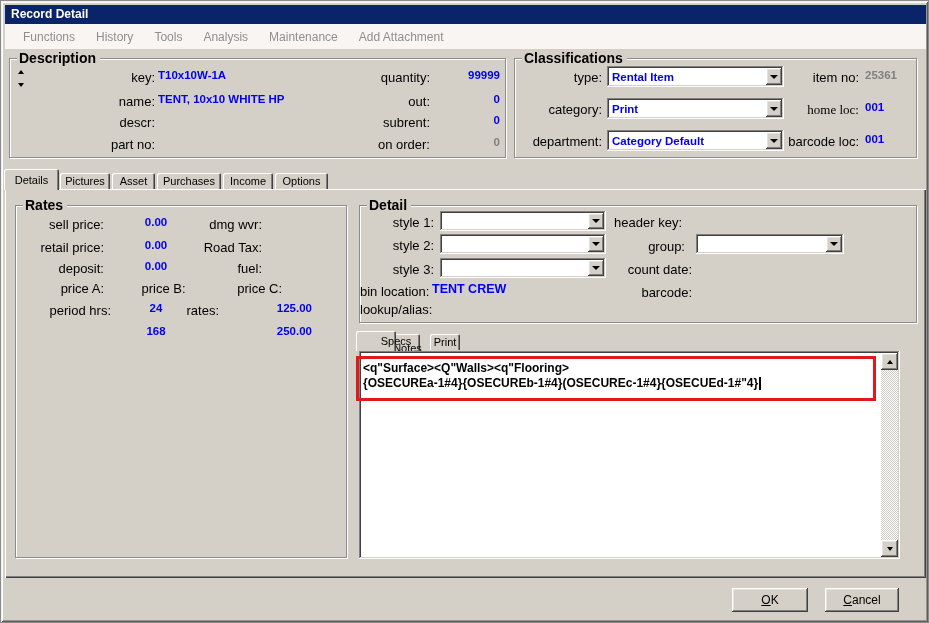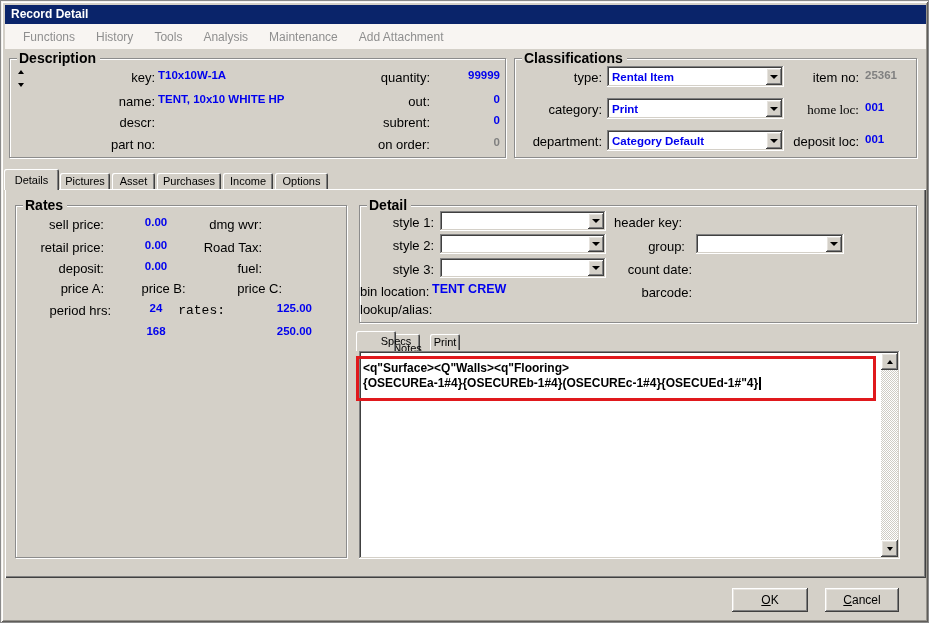--- a/index.html
+++ b/index.html
@@ -124,21 +124,21 @@
     </div>
     <div class="lbl r" style="left:242px;top:43px;width:102px;font-family:Liberation Serif, serif;">home loc:</div>
     <div class="val" style="left:350px;top:42px;">001</div>
     <div class="lbl r" style="left:0px;top:75px;width:87px;">department:</div>
     <div class="combo sunken" style="left:92px;top:71px;width:177px;height:21px;">
       <span class="txt">Category Default</span>
       <span class="combo-btn raised">
           <span class="arr-dn"></span>
         </span>
     </div>
-    <div class="lbl r" style="left:242px;top:75px;width:102px;">deposit loc:</div>
+    <div class="lbl r" style="left:242px;top:75px;width:102px;">barcode loc:</div>
     <div class="val" style="left:350px;top:74px;">001</div>
   </div>
 
   <div class="tab" style="left:3px;top:168px;width:55px;height:21px;z-index:4;font-weight:400;">Details</div>
   <div class="tab" style="left:59px;top:172px;width:50px;height:16px;">Pictures</div>
   <div class="tab" style="left:111px;top:172px;width:43px;height:16px;">Asset</div>
   <div class="tab" style="left:156px;top:172px;width:64px;height:16px;">Purchases</div>
   <div class="tab" style="left:222px;top:172px;width:50px;height:16px;">Income</div>
   <div class="tab" style="left:274px;top:172px;width:53px;height:16px;">Options</div>
 
@@ -153,21 +153,21 @@
     <div class="val c" style="left:110px;top:33px;width:60px;">0.00</div>
     <div class="lbl r" style="left:166px;top:34px;width:80px;">Road Tax:</div>
     <div class="lbl r" style="left:0px;top:55px;width:88px;">deposit:</div>
     <div class="val c" style="left:110px;top:54px;width:60px;">0.00</div>
     <div class="lbl r" style="left:166px;top:55px;width:80px;">fuel:</div>
     <div class="lbl r" style="left:0px;top:75px;width:88px;">price A:</div>
     <div class="lbl c" style="left:115px;top:75px;width:65px;">price B:</div>
     <div class="lbl r" style="left:200px;top:75px;width:66px;">price C:</div>
     <div class="lbl r" style="left:0px;top:97px;width:95px;">period hrs:</div>
     <div class="val c" style="left:110px;top:96px;width:60px;">24</div>
-    <div class="lbl r" style="left:139px;top:97px;width:70px;font-family:Liberation Mono, monospace;">rates:</div>
+    <div class="lbl r" style="left:133px;top:97px;width:70px;">rates:</div>
     <div class="val r" style="left:226px;top:96px;width:70px;">125.00</div>
     <div class="val c" style="left:110px;top:119px;width:60px;">168</div>
     <div class="val r" style="left:226px;top:119px;width:70px;">250.00</div>
   </div>
 
   <div class="group" style="left:358px;top:204px;width:558px;height:118px;">
     <div class="legend">Detail</div>
     <div class="lbl r" style="left:0px;top:9px;width:74px;">style 1:</div>
     <div class="combo sunken" style="left:80px;top:5px;width:166px;height:20px;">
       <span class="combo-btn raised">

